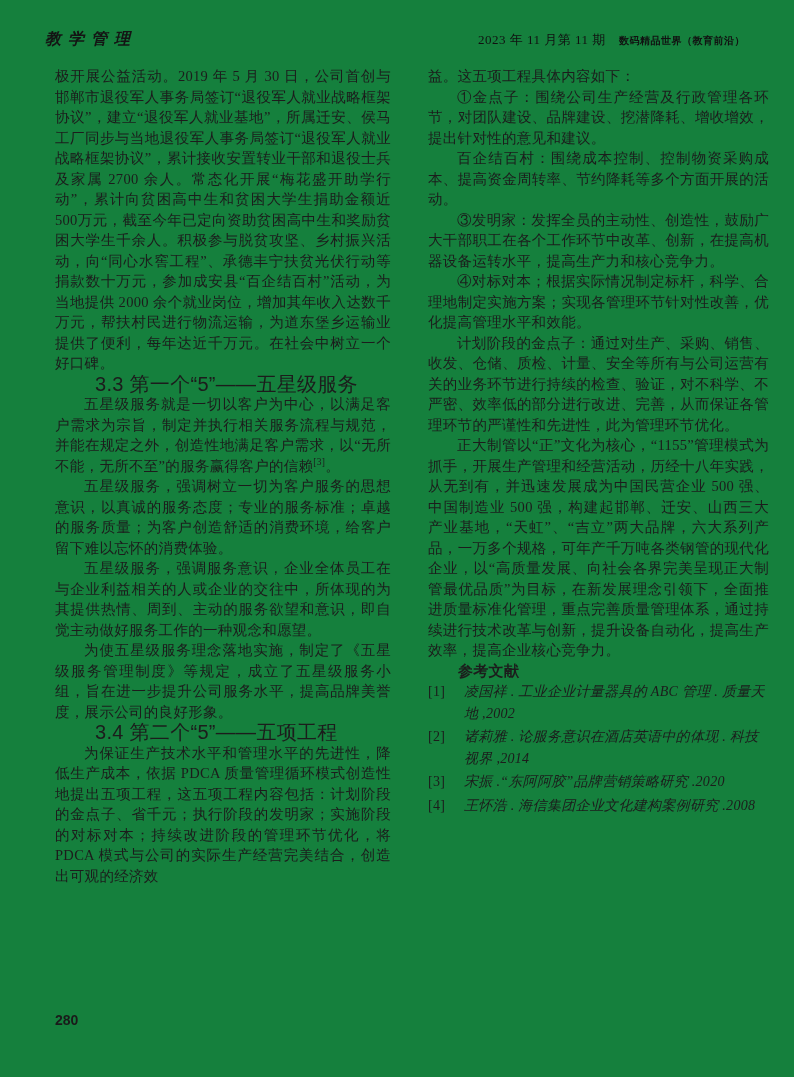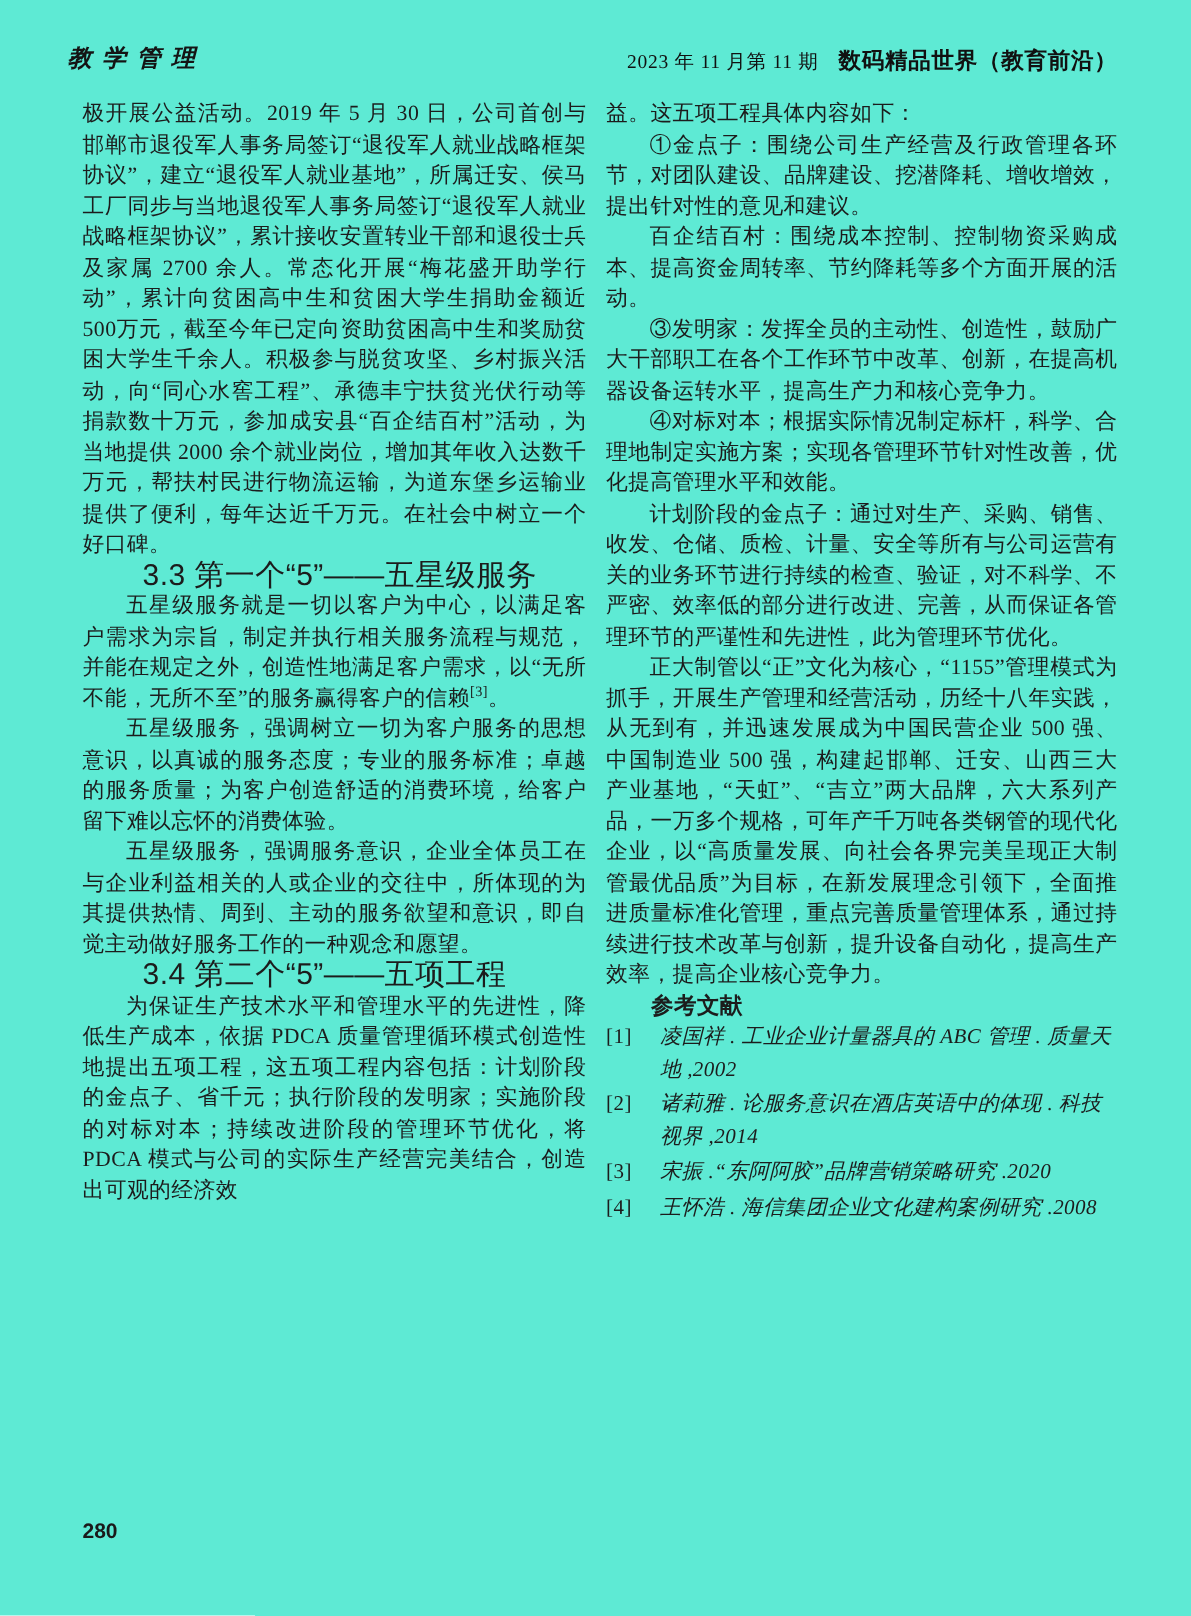--- a/index.html
+++ b/index.html
@@ -1,20 +1,20 @@
 <!DOCTYPE html>
 <html lang="zh"><head>
 <meta charset="utf-8">
 <style>
   html, body { margin: 0; padding: 0; background: #ffffff; }
   .page {
     position: relative;
     width: 794px;
     height: 1077px;
-    background: #5eead4;
+    background: #15803d;
     font-family: "Liberation Serif", "DejaVu Serif", serif;
     color: #1c1c1c;
     overflow: hidden;
   }
 
   
   .journal-name {
     position: absolute;
     left: 45px; top: 29px;
     font-size: 16px;
@@ -27,37 +27,37 @@
     position: absolute;
     right: 49px; top: 31px;
     font-size: 13px;
     white-space: nowrap;
     color: #111111;
   }
   .issue-info { font-family: "Liberation Serif", serif; letter-spacing: 0.5px; }
   .journal-title {
     font-family: Liberation Sans, sans-serif;
     font-weight: bold;
-    font-size: 15px;
+    font-size: 10px;
     margin-left: 10px;
     letter-spacing: 0.5px;
   }
 
   
   .col {
     position: absolute;
     top: 66px;
     font-size: 14.5px;
     line-height: 20.5px;
     text-align: justify;
     letter-spacing: 0.3px;
     color: #1c1c1c;
   }
   .col-left  { left: 55px;  width: 336px; }
-  .col-right { left: 404px; width: 341px; }
+  .col-right { left: 428px; width: 341px; }
 
   .col p { margin: 0; text-indent: 2em; }
   .col p.no-indent { text-indent: 0; }
 
   .sec-heading {
     font-family: "Liberation Sans", "DejaVu Sans", sans-serif;
     font-weight: normal;
     font-size: 20px;
     text-indent: 0;
     margin: 2px 0 1px 0;
@@ -121,20 +121,21 @@
     <span class="issue-info">2023 年 11 月第 11 期</span>
     <span class="journal-title">数码精品世界（教育前沿）</span>
   </div>
 
   <div class="col col-left">
     <p class="no-indent">极开展公益活动。2019 年 5 月 30 日，公司首创与邯郸市退役军人事务局签订“退役军人就业战略框架协议”，建立“退役军人就业基地”，所属迁安、侯马工厂同步与当地退役军人事务局签订“退役军人就业战略框架协议”，累计接收安置转业干部和退役士兵及家属 2700 余人。常态化开展“梅花盛开助学行动”，累计向贫困高中生和贫困大学生捐助金额近500万元，截至今年已定向资助贫困高中生和奖励贫困大学生千余人。积极参与脱贫攻坚、乡村振兴活动，向“同心水窖工程”、承德丰宁扶贫光伏行动等捐款数十万元，参加成安县“百企结百村”活动，为当地提供 2000 余个就业岗位，增加其年收入达数千万元，帮扶村民进行物流运输，为道东堡乡运输业提供了便利，每年达近千万元。在社会中树立一个好口碑。</p>
     <p class="sec-heading">3.3 第一个“5”——五星级服务</p>
     <p><span>五星级服务就是一切以客户为中心，以满足客户需求为宗旨，制定并执行相关服务流程与规范，并能在规定之外，创造性地满足客户需求，以“无所不能，无所不至”的服务赢得客户的信赖</span><span class="sup">[3]</span><span>。</span></p>
     <p>五星级服务，强调树立一切为客户服务的思想意识，以真诚的服务态度；专业的服务标准；卓越的服务质量；为客户创造舒适的消费环境，给客户留下难以忘怀的消费体验。</p>
     <p>五星级服务，强调服务意识，企业全体员工在与企业利益相关的人或企业的交往中，所体现的为其提供热情、周到、主动的服务欲望和意识，即自觉主动做好服务工作的一种观念和愿望。</p>
+    <p>为使五星级服务理念落地实施，制定了《五星级服务管理制度》等规定，成立了五星级服务小组，旨在进一步提升公司服务水平，提高品牌美誉度，展示公司的良好形象。</p>
     <p class="sec-heading">3.4 第二个“5”——五项工程</p>
     <p>为保证生产技术水平和管理水平的先进性，降低生产成本，依据 PDCA 质量管理循环模式创造性地提出五项工程，这五项工程内容包括：计划阶段的金点子、省千元；执行阶段的发明家；实施阶段的对标对本；持续改进阶段的管理环节优化，将 PDCA 模式与公司的实际生产经营完美结合，创造出可观的经济效</p>
   </div>
 
   <div class="col col-right">
     <p class="no-indent">益。这五项工程具体内容如下：</p>
     <p class="work-item">①金点子：围绕公司生产经营及行政管理各环节，对团队建设、品牌建设、挖潜降耗、增收增效，提出针对性的意见和建议。</p>
     <p class="work-item">百企结百村：围绕成本控制、控制物资采购成本、提高资金周转率、节约降耗等多个方面开展的活动。</p>
     <p class="work-item">③发明家：发挥全员的主动性、创造性，鼓励广大干部职工在各个工作环节中改革、创新，在提高机器设备运转水平，提高生产力和核心竞争力。</p>
     <p class="work-item">④对标对本；根据实际情况制定标杆，科学、合理地制定实施方案；实现各管理环节针对性改善，优化提高管理水平和效能。</p>

